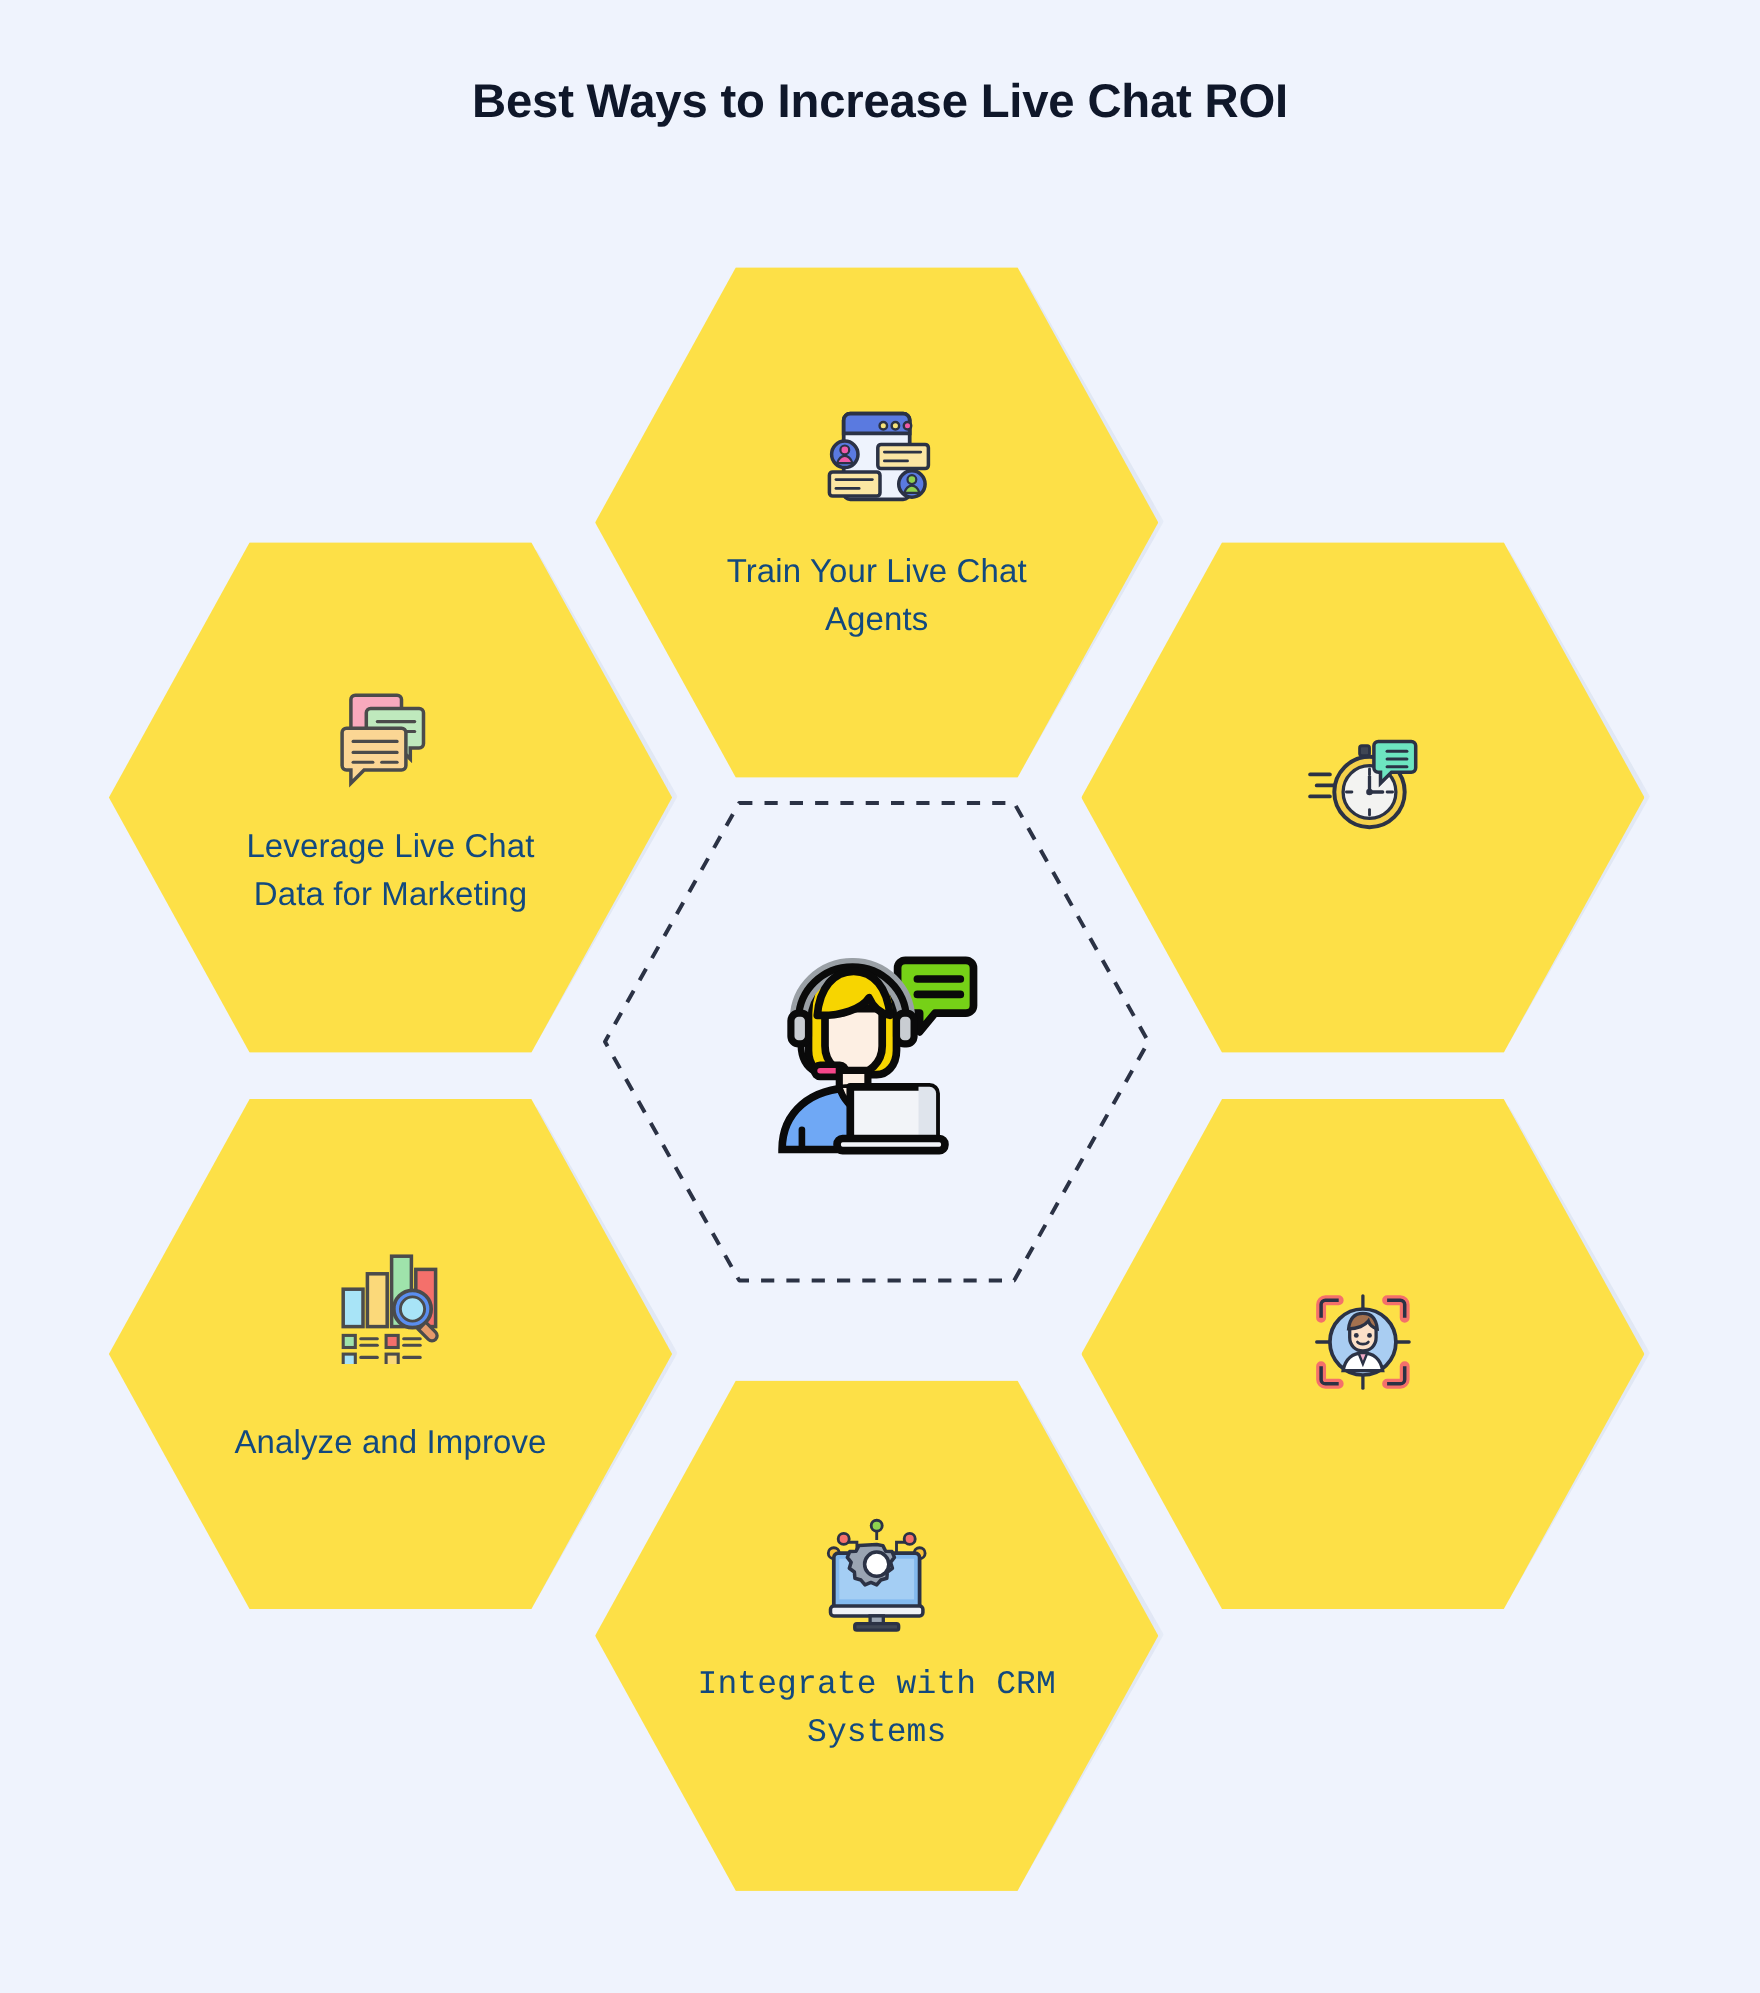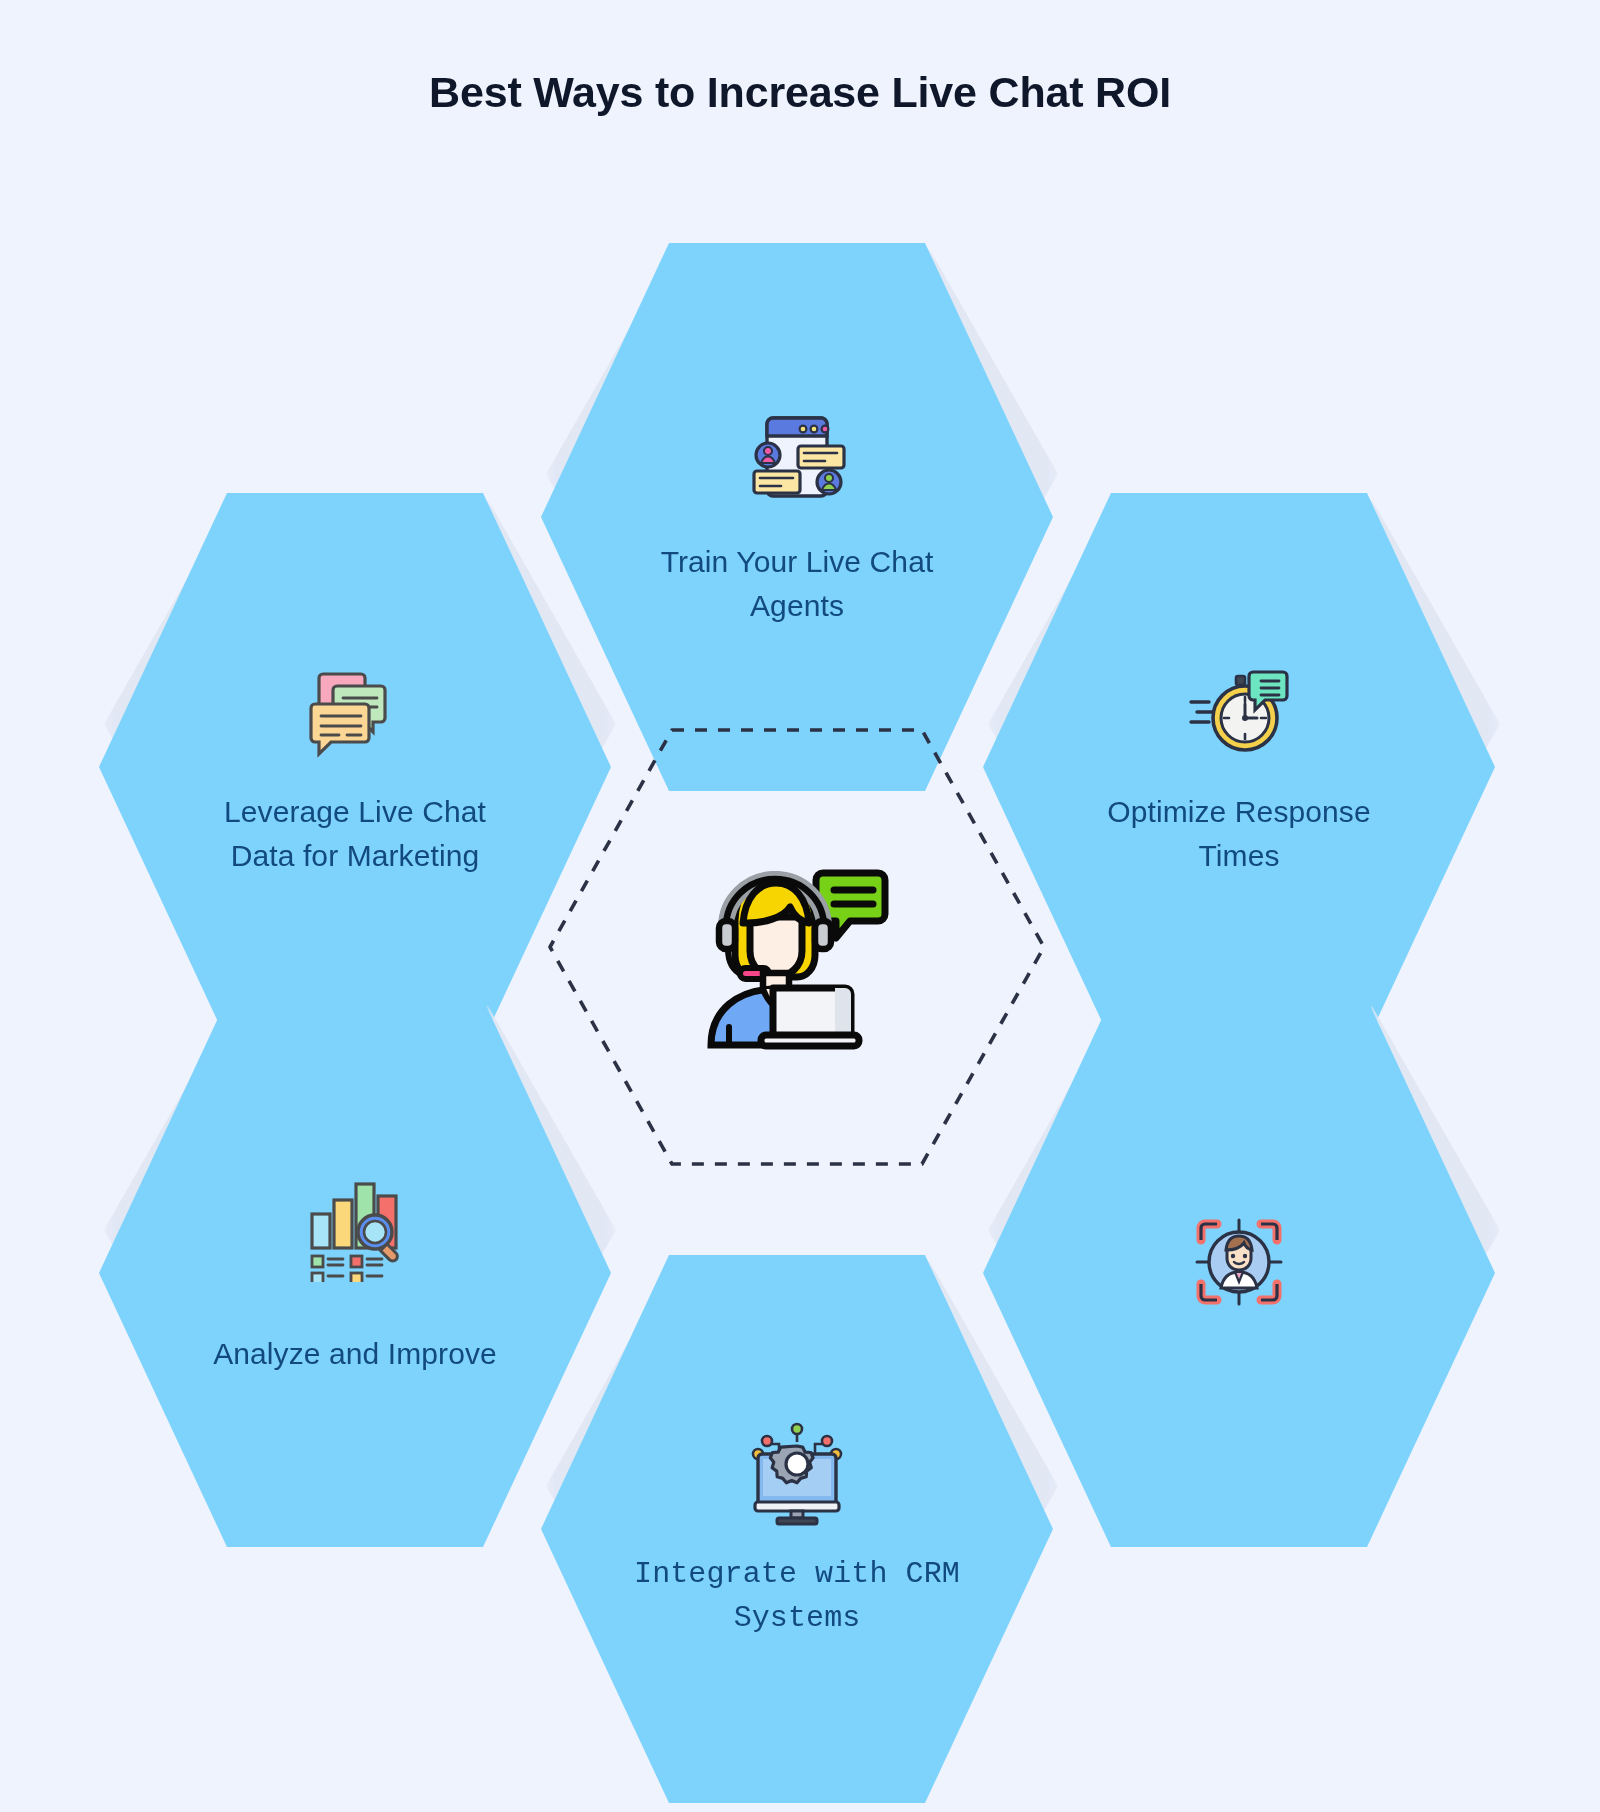--- a/index.html
+++ b/index.html
@@ -18,24 +18,24 @@
     text-align:center;
     font-size:43px;
     font-weight:bold;
     letter-spacing:-0.2px;
     color:#0f172a;
   }
 
   
   .hex{
     position:absolute;
-    width:512px;height:548px;
+    width:512px;height:464px;
     -webkit-clip-path:polygon(25% 0%,75% 0%,100% 50%,75% 100%,25% 100%,0% 50%);
     clip-path:polygon(25% 0%,75% 0%,100% 50%,75% 100%,25% 100%,0% 50%);
-    background:#7dd3fc;
+    background:#fde047;
     display:flex;
     flex-direction:column;
     align-items:center;
     justify-content:center;
   }
   .hexshadow{
     position:absolute;
     width:512px;height:448px;
     -webkit-clip-path:polygon(25% 0%,75% 0%,100% 50%,75% 100%,25% 100%,0% 50%);
     clip-path:polygon(25% 0%,75% 0%,100% 50%,75% 100%,25% 100%,0% 50%);
@@ -135,21 +135,20 @@
         <line x1="78" y1="62" x2="83" y2="62" stroke="#2b3245" stroke-width="2.6" stroke-linecap="round"></line>
         <line x1="62" y1="62" x2="62" y2="48" stroke="#2b3245" stroke-width="3" stroke-linecap="round"></line>
         <line x1="62" y1="62" x2="74" y2="62" stroke="#2b3245" stroke-width="3" stroke-linecap="round"></line>
         <circle cx="62" cy="62" r="3" fill="#2b3245"></circle>
         <path d="M70 16h30a4 4 0 0 1 4 4v20a4 4 0 0 1-4 4h-18l-10 10 0-10h-2a4 4 0 0 1-4-4V20a4 4 0 0 1 4-4z" fill="#6de5c0" stroke="#2b3245" stroke-width="3.2"></path>
         <line x1="78" y1="25" x2="96" y2="25" stroke="#2b3245" stroke-width="2.8" stroke-linecap="round"></line>
         <line x1="78" y1="32" x2="96" y2="32" stroke="#2b3245" stroke-width="2.8" stroke-linecap="round"></line>
         <line x1="78" y1="39" x2="96" y2="39" stroke="#2b3245" stroke-width="2.8" stroke-linecap="round"></line>
       </svg>
     </span>
-    <div class="lbl">Optimize Response Times</div>
   </div>
 
   <div class="hexshadow" style="left:104px;top:1006px;"></div>
   <div class="hex" style="left:99px;top:999px;gap:28px;">
     <span class="ico">
       <svg viewBox="0 0 112 112" xmlns="http://www.w3.org/2000/svg">
         <rect x="13" y="44" width="18" height="34" fill="#a8e4f7" stroke="#4b4b4b" stroke-width="3.2"></rect>
         <rect x="35" y="30" width="18" height="48" fill="#fbd97a" stroke="#4b4b4b" stroke-width="3.2"></rect>
         <rect x="57" y="14" width="18" height="64" fill="#9fe3ab" stroke="#4b4b4b" stroke-width="3.2"></rect>
         <rect x="79" y="26" width="18" height="52" fill="#f4706b" stroke="#4b4b4b" stroke-width="3.2"></rect>

